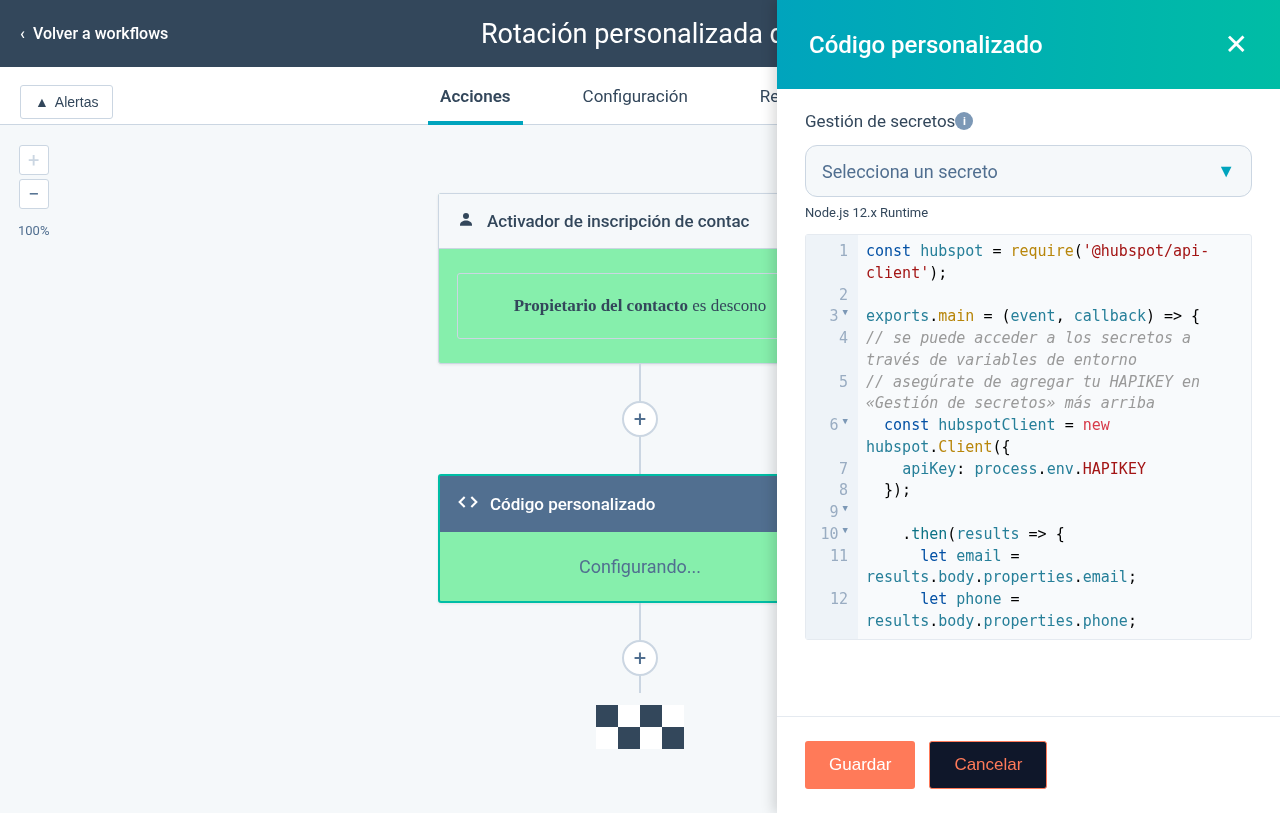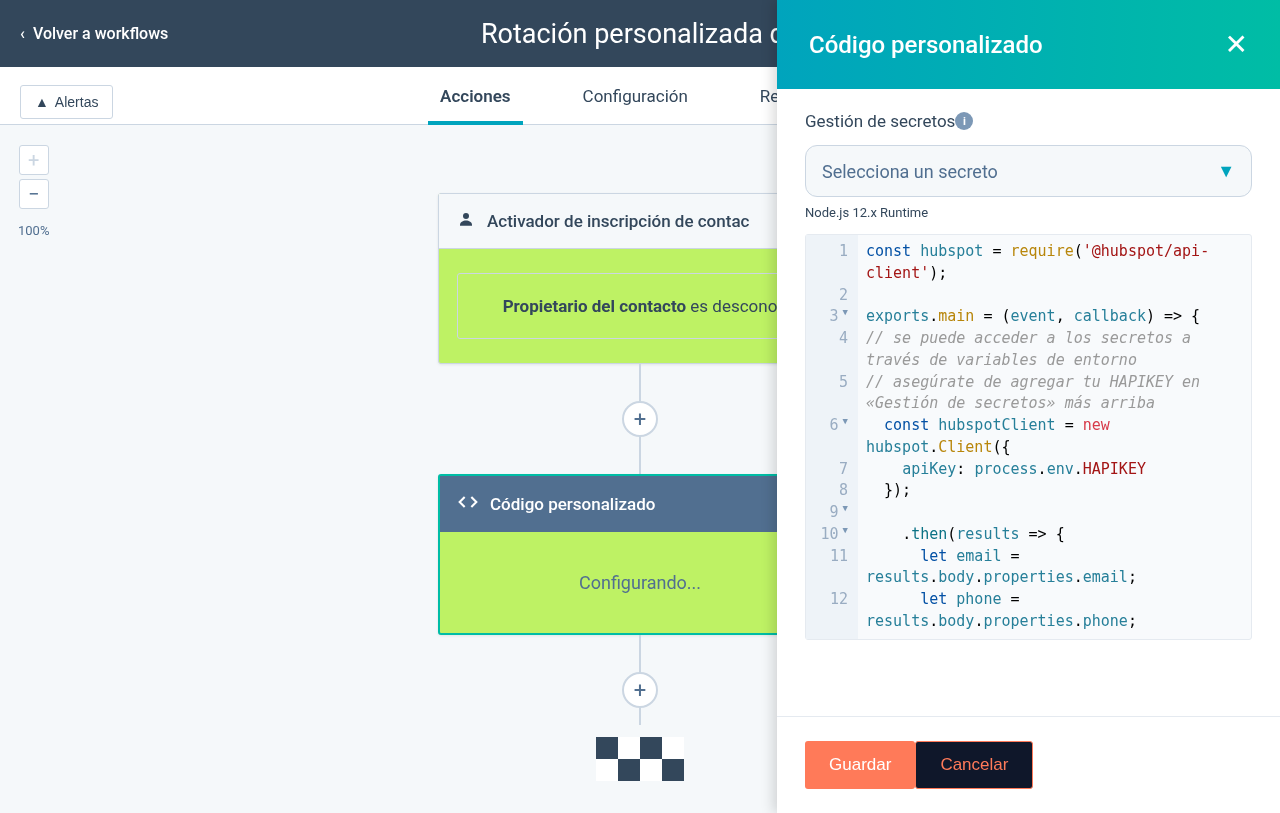--- a/index.html
+++ b/index.html
@@ -11,29 +11,29 @@
 .tab { font-size:17px; color:#33475b; cursor:pointer; padding:0 12px; height:100%; display:flex; align-items:center; position:relative; }
 .tab.active { font-weight:600; }
 .tab.active::after { content:''; position:absolute; bottom:-1px; left:0; right:0; height:4px; background:#00a4bd; }
 .alerts-btn { position:absolute; left:20px; top:85px; background:#fff; border:1px solid #cbd6e2; border-radius:3px; padding:8px 14px; display:flex; align-items:center; gap:6px; font-size:14px; color:#33475b; cursor:pointer; }
 .canvas { position:absolute; top:125px; left:0; right:0; bottom:0; background:#f5f8fa; }
 .zoom { position:absolute; left:18px; top:20px; display:flex; flex-direction:column; align-items:center; gap:4px; }
 .zoom-btn { width:30px; height:30px; background:#fff; border:1px solid #cbd6e2; border-radius:3px; display:flex; align-items:center; justify-content:center; font-size:20px; color:#516f90; cursor:pointer; }
 .zoom-btn.disabled { color:#cbd6e2; }
 .zoom-lvl { font-size:13px; color:#516f90; margin-top:10px; }
 .flow { position:absolute; left:50%; top:68px; transform:translateX(-50%); display:flex; flex-direction:column; align-items:center; }
-.card { width:404px; background:#bef264; border:1px solid #cbd6e2; border-radius:3px; box-shadow:0 1px 3px rgba(0,0,0,0.08); }
+.card { width:404px; background:#86efac; border:1px solid #cbd6e2; border-radius:3px; box-shadow:0 1px 3px rgba(0,0,0,0.08); }
 .card-hd { background:#f5f8fa; padding:16px 18px; display:flex; align-items:center; gap:12px; font-size:17px; font-weight:500; color:#33475b; border-bottom:1px solid #cbd6e2; }
 .card-bd { padding:24px 18px; }
-.inner-box { border:1px solid #cbd6e2; border-radius:3px; padding:22px 18px; text-align:center; font-size:17px; color:#33475b; }
+.inner-box { border:1px solid #cbd6e2; border-radius:3px; padding:22px 18px; text-align:center; font-size:17px; color:#33475b;font-family:Liberation Serif, serif; }
 .connector { width:2px; height:38px; background:#cbd6e2; }
 .add-btn { width:36px; height:36px; background:#fff; border:2px solid #cbd6e2; border-radius:50%; display:flex; align-items:center; justify-content:center; font-size:22px; color:#516f90; cursor:pointer; margin:-1px 0; }
 .card.selected { border:2px solid #00bda5; }
 .card-hd.dark { background:#516f90; color:#fff; border:none; }
-.card-bd.cfg { padding:40px 18px; text-align:center; font-size:18px; color:#516f90; }
+.card-bd.cfg { padding:24px 18px; text-align:center; font-size:18px; color:#516f90; }
 .finish { display:flex; margin-top:12px; }
 .finish-cell { width:22px; height:22px; }
 .fc-b { background:#33475b; }
 .fc-w { background:#fff; }
 .panel { position:absolute; top:0; right:0; width:503px; height:813px; background:#fff; box-shadow:-4px 0 12px rgba(0,0,0,0.15); display:flex; flex-direction:column; }
 .panel-hd { background:linear-gradient(90deg,#00a4bd,#00bda5); color:#fff; padding:28px 32px; display:flex; justify-content:space-between; align-items:center; }
 .panel-hd h2 { font-size:24px; font-weight:500; }
 .close-btn { font-size:28px; cursor:pointer; color:#fff; }
 .panel-bd { padding:22px 28px; flex:1; overflow:auto; }
 .sec-label { font-size:17px; color:#33475b; display:flex; align-items:center; gap:0; margin-bottom:14px; }
@@ -48,21 +48,21 @@
 .ln:first-child .gut, .ln:first-child .code { padding-top:6px; }
 .ln:last-child .gut, .ln:last-child .code { padding-bottom:6px; }
 .kw { color:#0451a5; }
 .fn { color:#b8860b; }
 .str { color:#a31515; }
 .cm { color:#999; font-style:italic; }
 .op { color:#000; }
 .id { color:#267f99; }
 .nw { color:#d73a49; }
 .mth { color:#0b7285; }
-.panel-ft { border-top:1px solid #e5eaf0; padding:24px 28px; display:flex; }
+.panel-ft { border-top:1px solid #e5eaf0; padding:24px 28px; display:flex; gap:14px; }
 .btn { padding:13px 24px; border-radius:3px; font-size:17px; cursor:pointer; border:none; }
 .btn-pri { background:#ff7a59; color:#fff; }
 .btn-sec { background:#0f172a; color:#ff7a59; border:1px solid #ff7a59; }
 </style>
 </head>
 <body>
 
 <div class="header">
   <div class="back-link">
     <span>‹</span>

